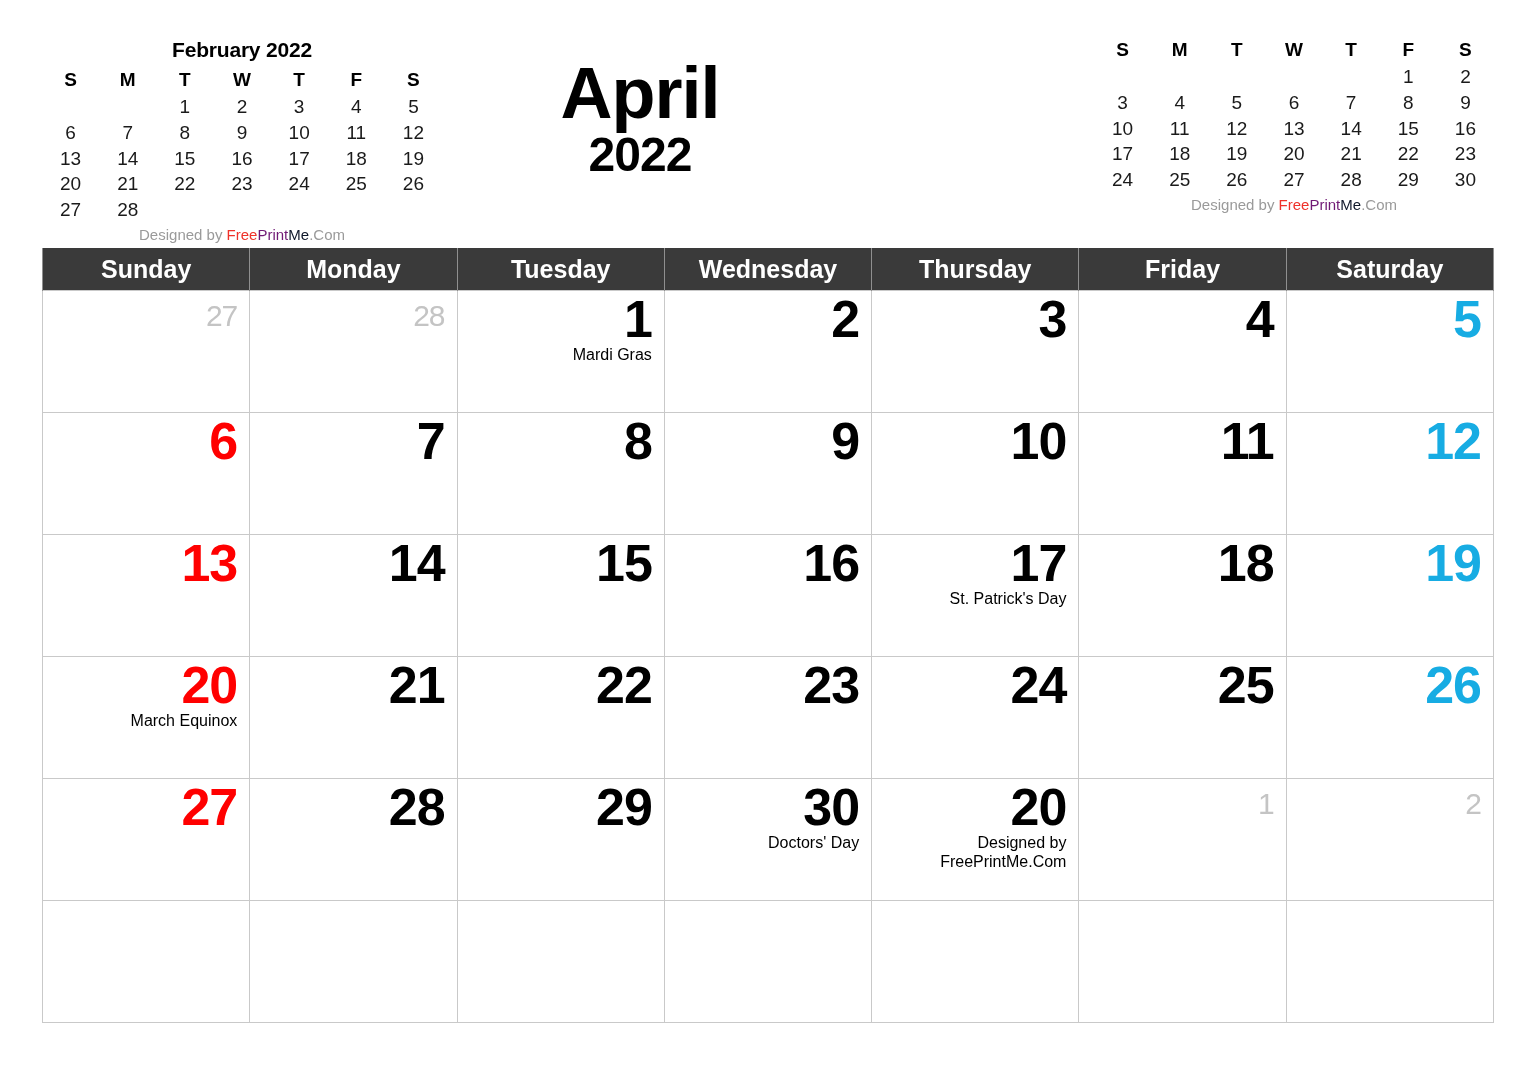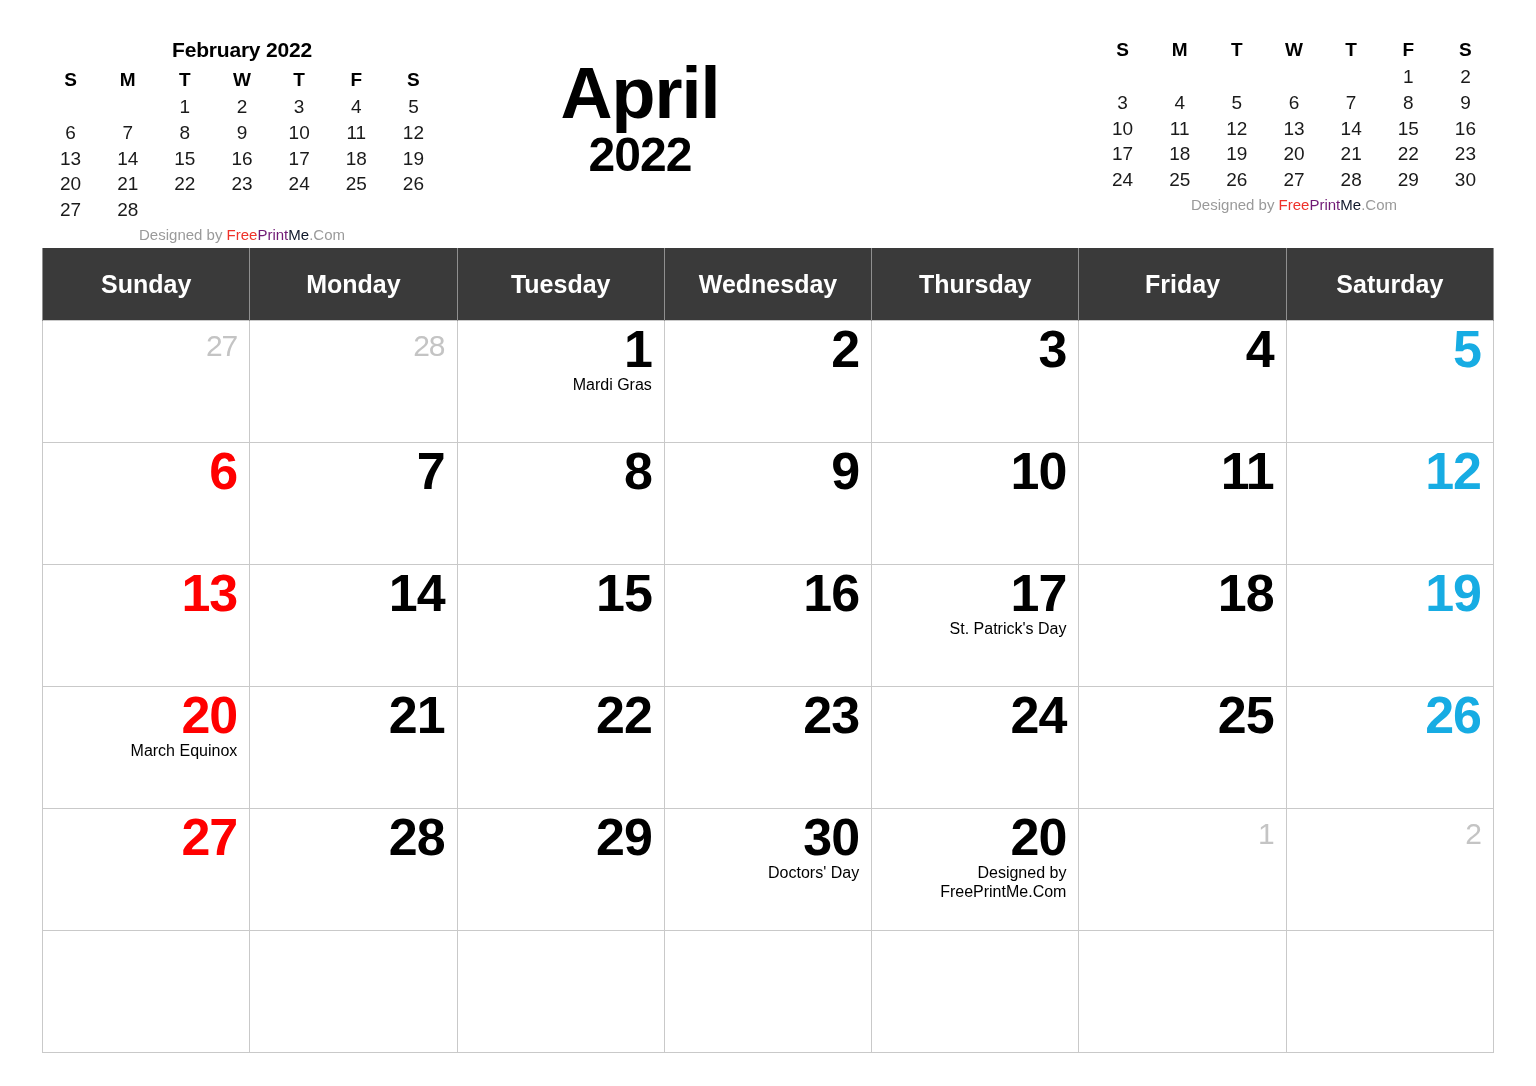--- a/index.html
+++ b/index.html
@@ -111,21 +111,21 @@
   table.cal th {
     background: #3a3a3a;
     color: #ffffff;
     font-size: 25px;
     font-weight: bold;
     height: 40px;
     text-align: center;
     border-left: 1px solid #8f8f8f;
     border-right: 1px solid #8f8f8f;
     vertical-align: middle;
-    padding: 16px;
+    padding: 1px;
   }
   table.cal td {
     height: 121px;
     vertical-align: top;
     border: 1px solid #c9c9c9;
     padding: 0;
     background: #ffffff;
   }
   table.cal tr.week-row td { }
   .cell-inner {

